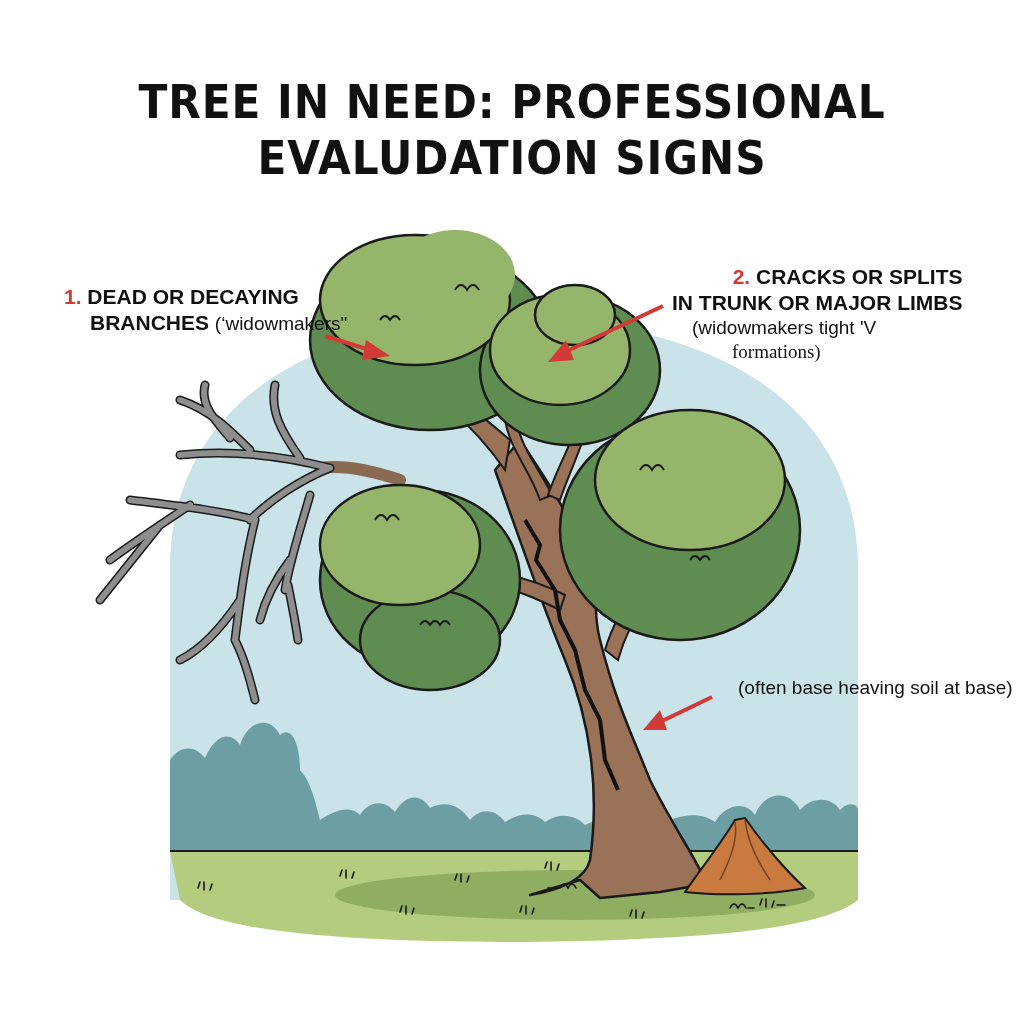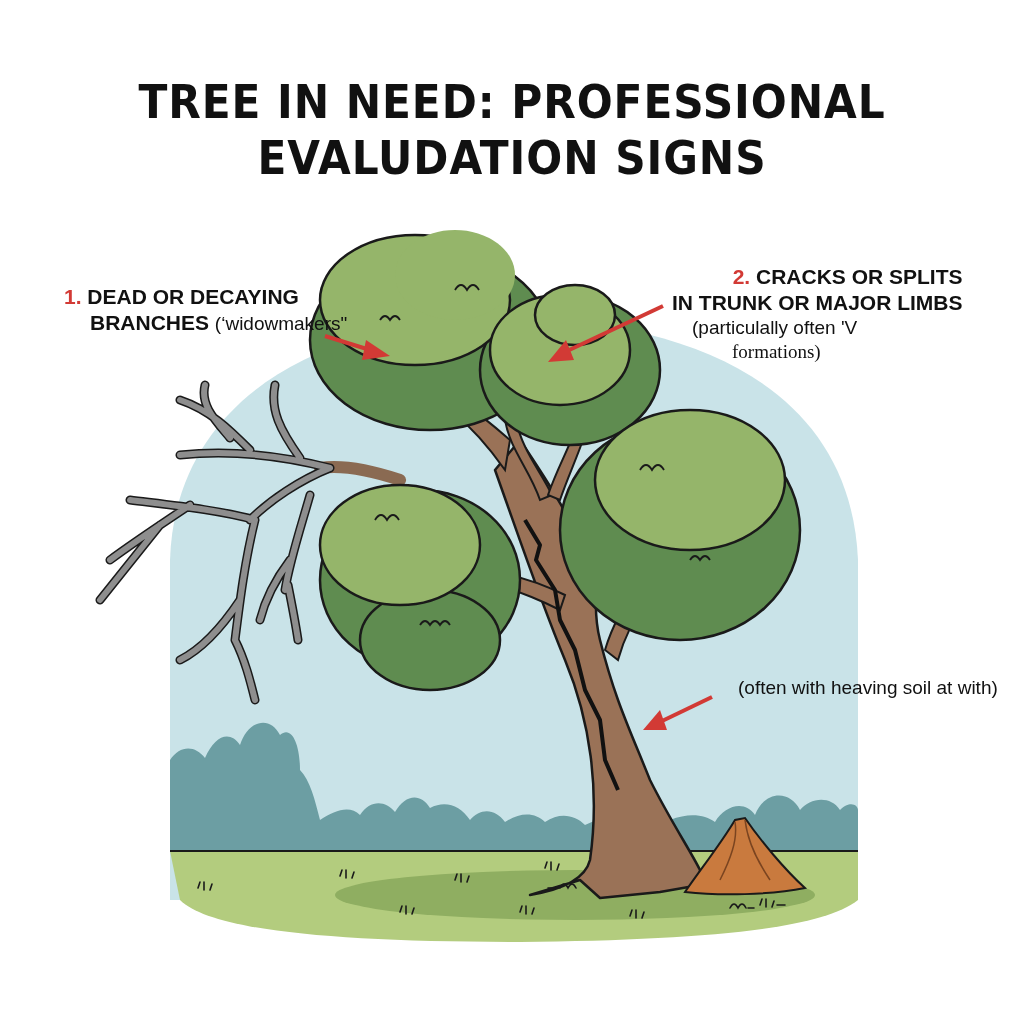--- a/index.html
+++ b/index.html
@@ -149,19 +149,19 @@
 </h1>
 
 <div class="label" id="label-1">
   <span class="head l1"><span class="num">1.</span> <span>DEAD OR DECAYING</span></span>
   <span class="head l2"><span>BRANCHES</span> <span class="inline-sub">(‘widowmakers"</span></span>
 </div>
 
 <div class="label" id="label-2">
   <span class="head l1"><span class="num">2.</span> <span>CRACKS OR SPLITS</span></span>
   <span class="head l2">IN TRUNK OR MAJOR LIMBS</span>
-  <span class="sub l3">(particulally often 'V</span>
+  <span class="sub l3">(widowmakers tight 'V</span>
   <span class="sub l4">formations)</span>
 </div>
 
 <div class="label" id="label-3">
-  <span class="sub l2">(often with heaving soil at with)</span>
+  <span class="sub l2">(often base heaving soil at base)</span>
 </div>
 
 </body></html>

